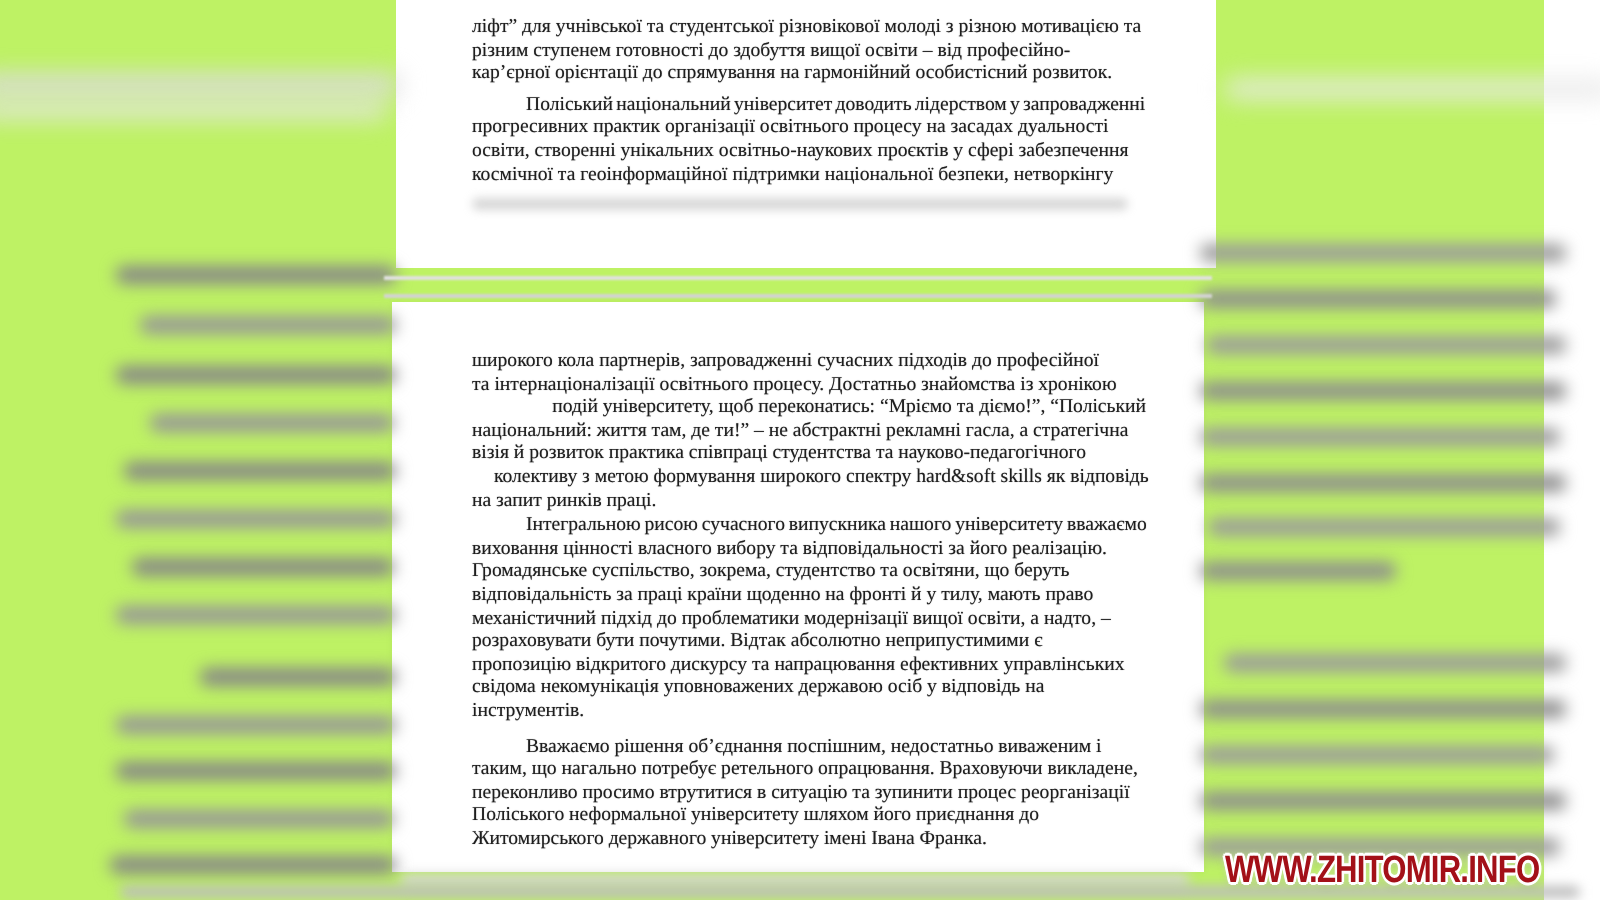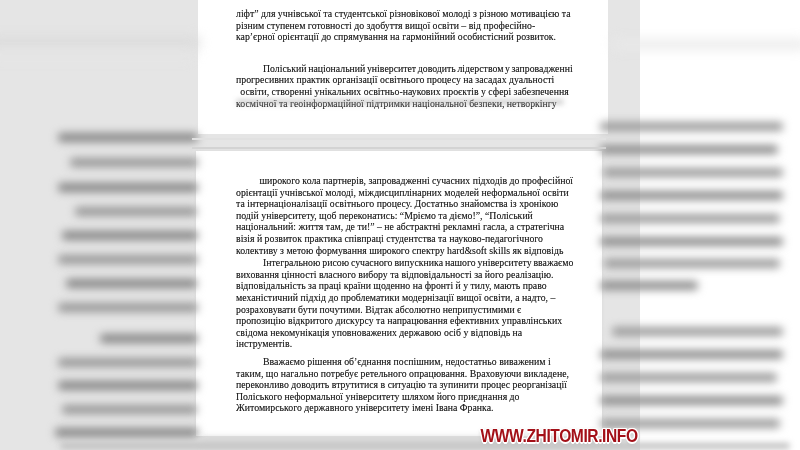--- a/index.html
+++ b/index.html
@@ -1,30 +1,30 @@
 <!DOCTYPE html>
 <html><head>
 <meta charset="utf-8">
 <style>
   html,body{margin:0;padding:0;}
   body{width:800px;height:450px;overflow:hidden;background:#ffffff;}
-  .stage{position:relative;width:640px;height:450px;background:#e5e5e5;font-family:"Liberation Serif",serif;}
+  .stage{position:relative;width:772px;height:450px;background:#bef264;font-family:"Liberation Serif",serif;}
 
   
   .page{position:absolute;background:#ffffff;}
   .page.top{left:198px;top:0;width:410px;height:134px;}
   .page.bottom{left:196px;top:151px;width:406px;height:285px;box-shadow:0 0 4px rgba(0,0,0,.05);}
 
   
   .text-block{position:absolute;width:337px;color:#1e1e1e;font-size:9.8px;line-height:11.6px;
               text-shadow:0 0 .5px rgba(40,40,40,.55);}
   #top-text{left:38px;top:8px;}
   #bottom-text{left:40px;top:24px;}
   .para{margin:0;}
-  #top-text .para + .para{margin-top:20px;}
+  #top-text .para + .para{margin-top:4px;}
   #bottom-text .para + .para{margin-top:1px;}
   #bottom-text .para:nth-child(3){margin-top:6px;}
   .tl{white-space:pre;text-align:left;box-sizing:border-box;width:337px;}
   .tl.indent{padding-left:27px;}
 
   
   .band{position:absolute;height:9px;border-radius:4px;filter:blur(4px);}
   .softband{position:absolute;border-radius:5px;filter:blur(6px);}
   .faded-line{position:absolute;left:236px;top:99px;width:328px;height:6px;background:#b0b0b0;
               filter:blur(2.5px);opacity:.5;border-radius:3px;}
@@ -49,50 +49,51 @@
   <div class="page top">
     <div class="text-block" id="top-text">
         <div class="para">
           <div class="tl" style="word-spacing: 0px;">ліфт” для учнівської та студентської різновікової молоді з різною мотивацією та</div>
           <div class="tl" style="word-spacing: 0px;">різним ступенем готовності до здобуття вищої освіти – від професійно-</div>
           <div class="tl last">кар’єрної орієнтації до спрямування на гармонійний особистісний розвиток.</div>
         </div>
         <div class="para">
           <div class="tl indent" style="word-spacing: -0.833333px;">Поліський національний університет доводить лідерством у запровадженні</div>
           <div class="tl" style="word-spacing: 0px;">прогресивних практик організації освітнього процесу на засадах дуальності</div>
-          <div class="tl" style="word-spacing: 0px; text-align: center;">освіти, створенні унікальних освітньо-наукових проєктів у сфері забезпечення</div>
+          <div class="tl" style="word-spacing: 0px;">освіти, створенні унікальних освітньо-наукових проєктів у сфері забезпечення</div>
           <div class="tl last">космічної та геоінформаційної підтримки національної безпеки, нетворкінгу</div>
         </div>
       </div>
   </div>
   <div class="page bottom">
     <div class="text-block" id="bottom-text">
         <div class="para">
-          <div class="tl" style="word-spacing: 0px; text-align: right;">широкого кола партнерів, запровадженні сучасних підходів до професійної</div>
-          <div class="tl" style="word-spacing: 0px;">орієнтації учнівської молоді, міждисциплінарних моделей неформальної освіти</div>
+          <div class="tl" style="word-spacing: 0px;">широкого кола партнерів, запровадженні сучасних підходів до професійної</div>
           <div class="tl" style="word-spacing: 0px;">та інтернаціоналізації освітнього процесу. Достатньо знайомства із хронікою</div>
-          <div class="tl" style="word-spacing: 0px;">подій університету, щоб переконатись: “Мріємо та діємо!”, “Поліський</div>
+          <div class="tl" style="word-spacing: 0px; text-align: right;">подій університету, щоб переконатись: “Мріємо та діємо!”, “Поліський</div>
           <div class="tl" style="word-spacing: 0px;">національний: життя там, де ти!” – не абстрактні рекламні гасла, а стратегічна</div>
           <div class="tl" style="word-spacing: 0px;">візія й розвиток практика співпраці студентства та науково-педагогічного</div>
-          <div class="tl" style="word-spacing: 0px;">колективу з метою формування широкого спектру hard&amp;soft skills як відповідь</div>
+          <div class="tl" style="word-spacing: 0px; margin-left: 11px;">колективу з метою формування широкого спектру hard&amp;soft skills як відповідь</div>
+          <div class="tl last">на запит ринків праці.</div>
         </div>
         <div class="para">
           <div class="tl indent" style="word-spacing: -0.5px;">Інтегральною рисою сучасного випускника нашого університету вважаємо</div>
           <div class="tl" style="word-spacing: 0px;">виховання цінності власного вибору та відповідальності за його реалізацію.</div>
+          <div class="tl" style="word-spacing: 0px;">Громадянське суспільство, зокрема, студентство та освітяни, що беруть</div>
           <div class="tl" style="word-spacing: 0px;">відповідальність за праці країни щоденно на фронті й у тилу, мають право</div>
           <div class="tl" style="word-spacing: 0px;">механістичний підхід до проблематики модернізації вищої освіти, а надто, –</div>
           <div class="tl" style="word-spacing: 0px;">розраховувати бути почутими. Відтак абсолютно неприпустимими є</div>
           <div class="tl" style="word-spacing: 0px;">пропозицію відкритого дискурсу та напрацювання ефективних управлінських</div>
           <div class="tl" style="word-spacing: 0px;">свідома некомунікація уповноважених державою осіб у відповідь на</div>
           <div class="tl last">інструментів.</div>
         </div>
         <div class="para">
           <div class="tl indent" style="word-spacing: 0px;">Вважаємо рішення об’єднання поспішним, недостатньо виваженим і</div>
           <div class="tl" style="word-spacing: 0px;">таким, що нагально потребує ретельного опрацювання. Враховуючи викладене,</div>
-          <div class="tl" style="word-spacing: 0px;">переконливо доводить втрутитися в ситуацію та зупинити процес реорганізації</div>
+          <div class="tl" style="word-spacing: 0px;">переконливо просимо втрутитися в ситуацію та зупинити процес реорганізації</div>
           <div class="tl" style="word-spacing: 0px;">Поліського неформальної університету шляхом його приєднання до</div>
           <div class="tl last">Житомирського державного університету імені Івана Франка.</div>
         </div>
       </div>
   </div>
 
   <div id="blur-bands">
       <div class="band" style="left: 58px; top: 133px; width: 140px; height: 9px; background: rgb(135, 135, 135);"></div>
       <div class="band" style="left: 70px; top: 158px; width: 128px; height: 9px; background: rgb(151, 151, 151);"></div>
       <div class="band" style="left: 58px; top: 183px; width: 140px; height: 9px; background: rgb(135, 135, 135);"></div>

